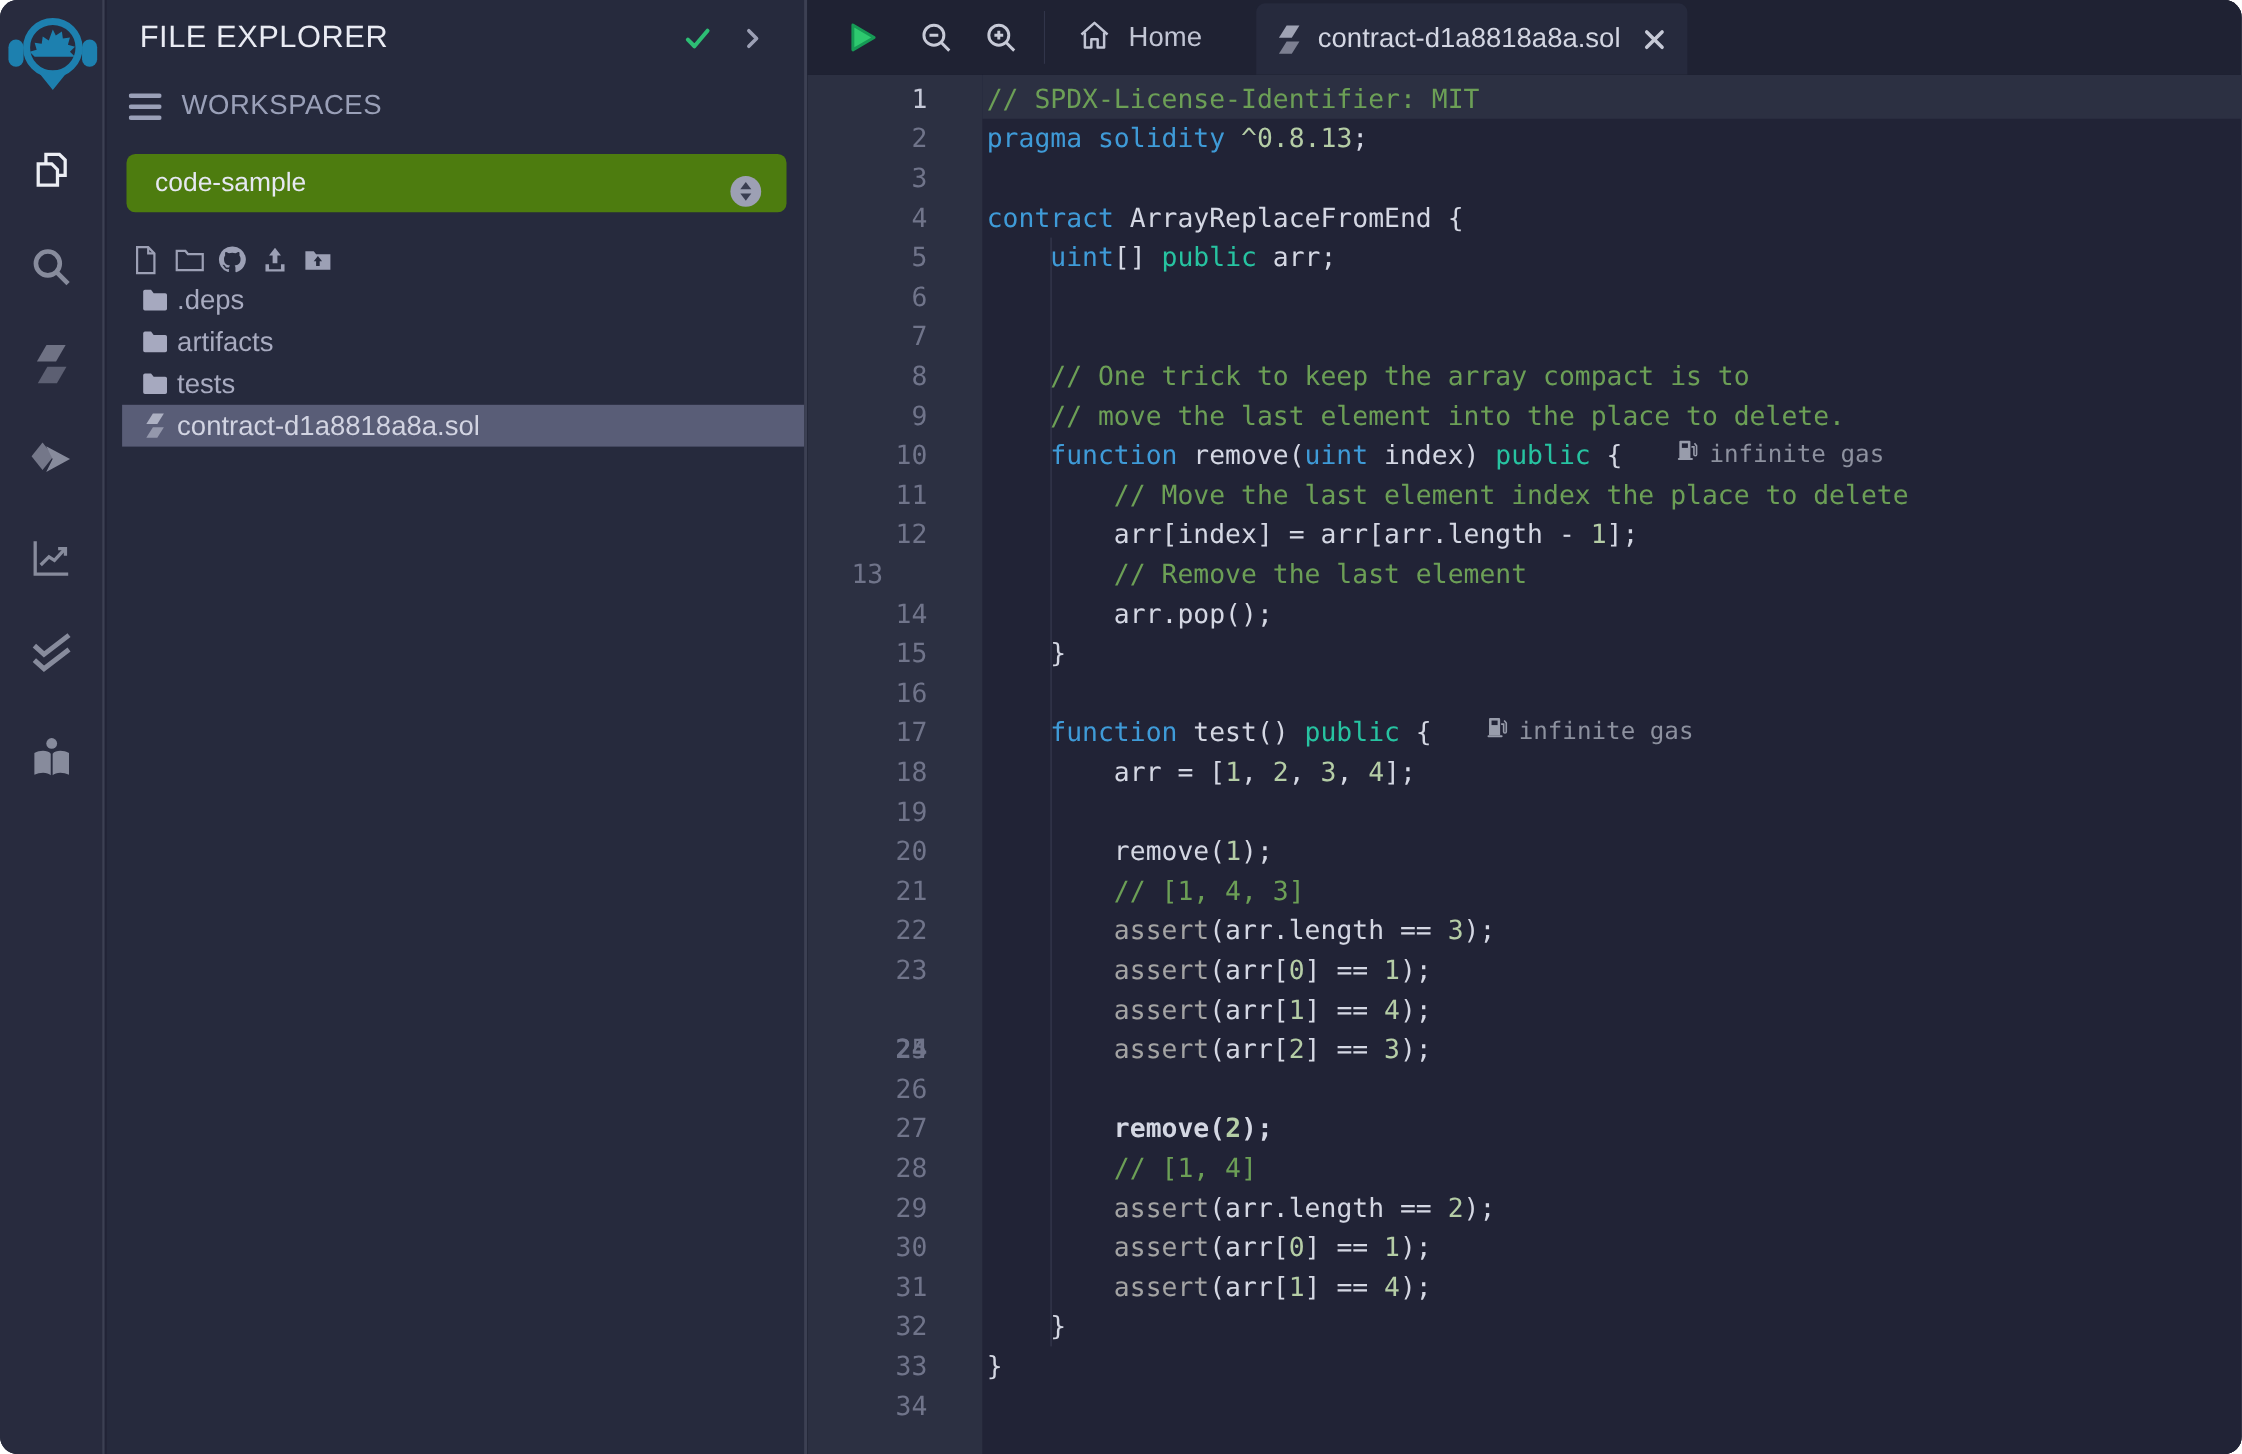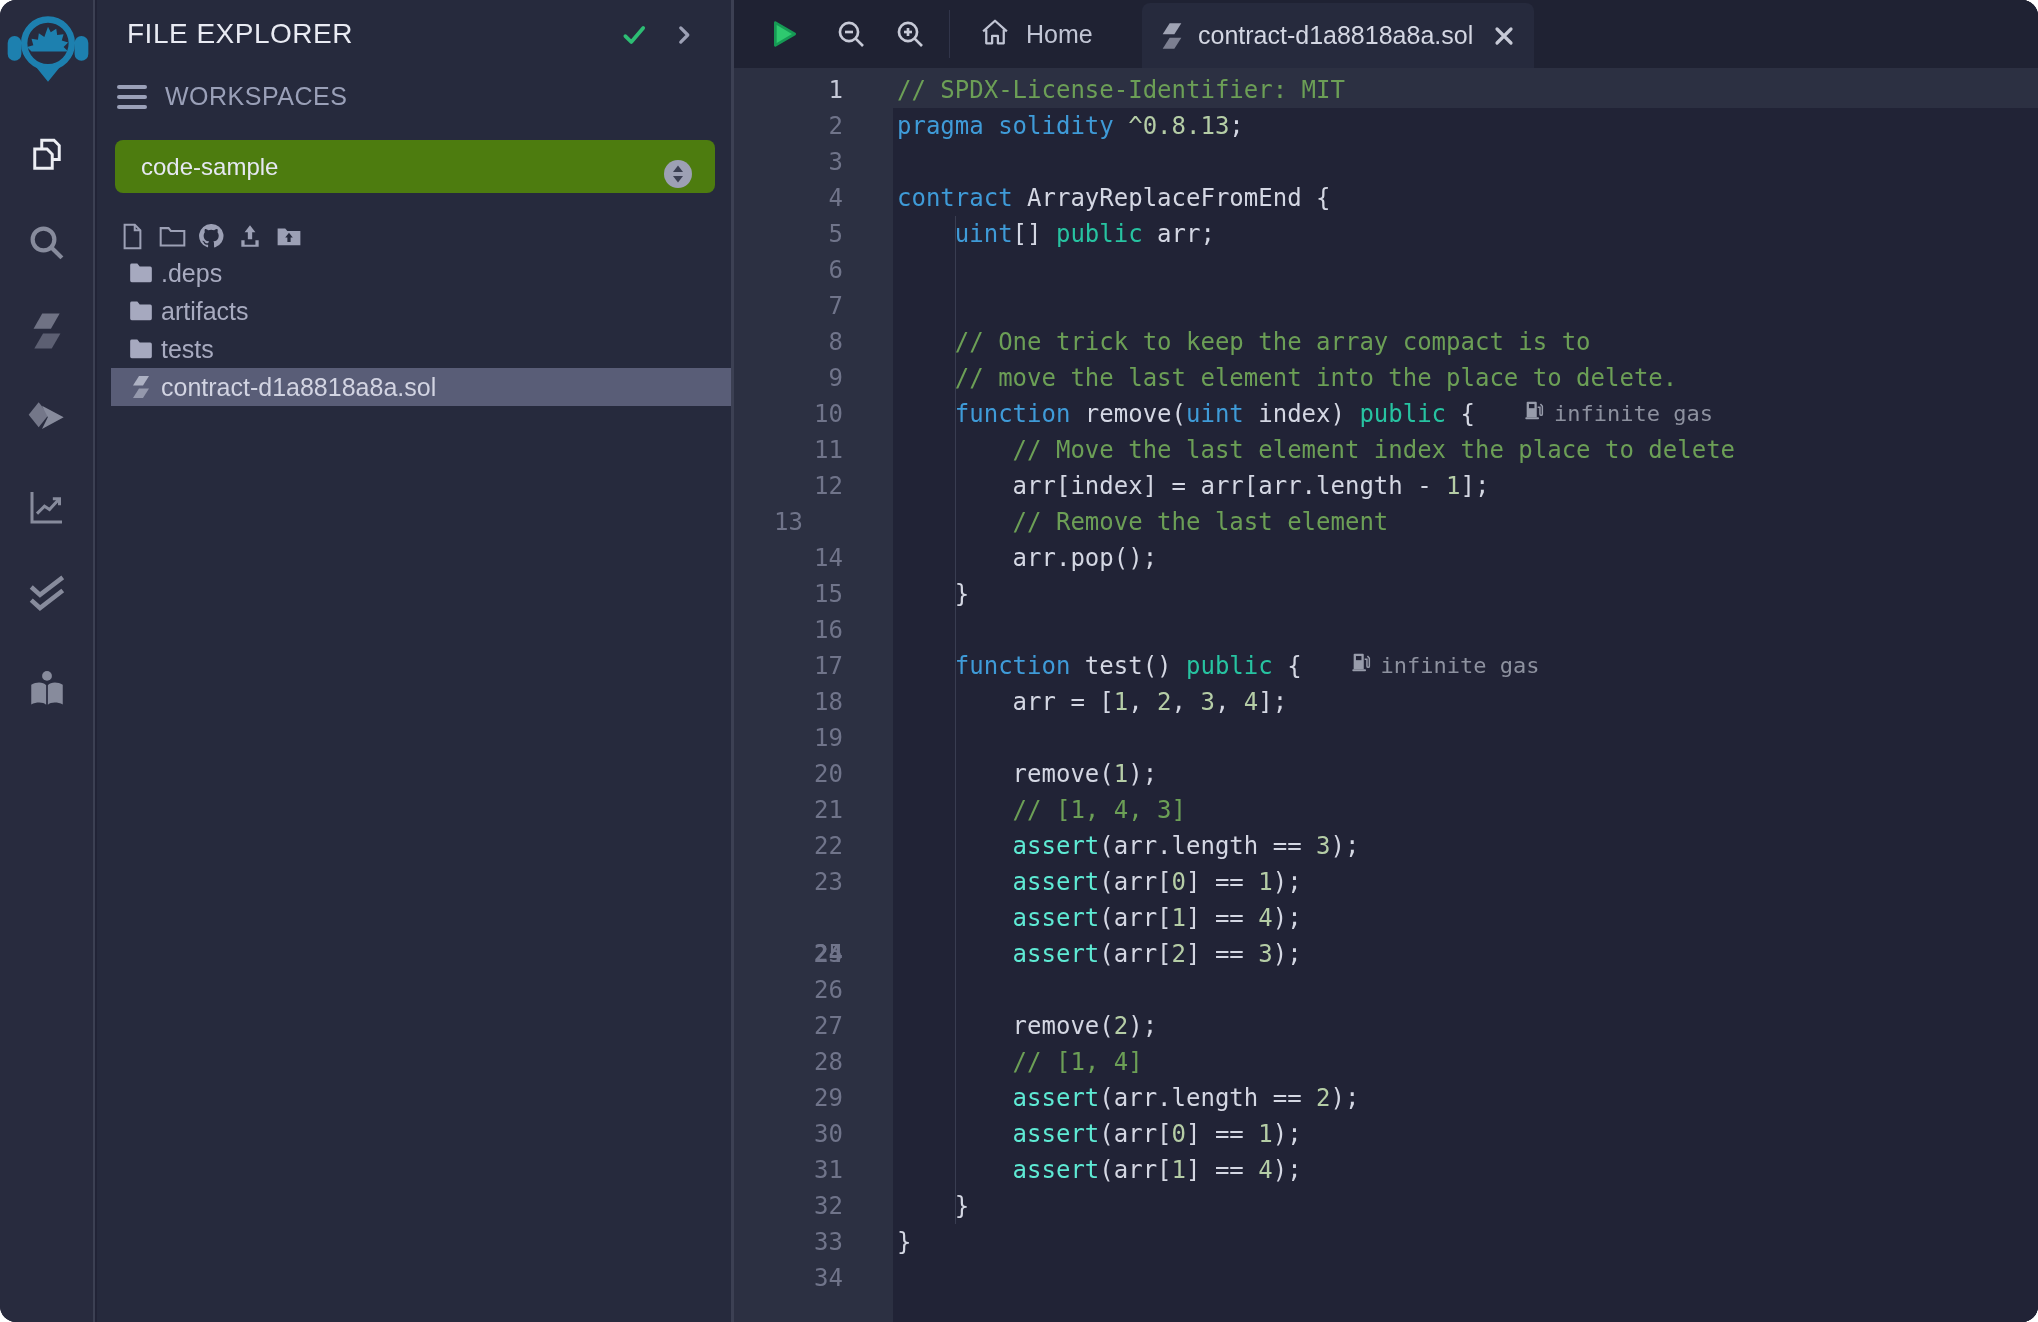--- a/index.html
+++ b/index.html
@@ -50,21 +50,21 @@
   .code-area{position:absolute;left:0;top:68px;width:100%;height:1254px;background:#212336;overflow:hidden;}
   .gutter{position:absolute;left:0;top:0;width:159px;height:100%;background:#2c3042;}
   .cur-line{position:absolute;left:159px;right:0;top:0;height:40px;background:#2c3042;}
   .ln{position:absolute;left:0;width:109px;height:36px;text-align:right;font-family:"DejaVu Sans Mono",monospace;font-size:24px;line-height:36px;color:#70748a;}
   .ln.active{color:#c6c9d8;}
   .indent-guide{position:absolute;left:221px;top:148px;width:1px;height:1008px;background:#393d51;}
   .code-line{position:absolute;left:163px;height:36px;font-family:"DejaVu Sans Mono",monospace;font-size:24px;line-height:36px;white-space:pre;}
   .tok-c{color:#6c9f56;}
   .tok-k{color:#3f9bd8;}
   .tok-t{color:#27c3a1;}
-  .tok-a{color:#5eead4;}
+  .tok-a{color:#a3a3a3;}
   .tok-n{color:#b5cda6;}
   .tok-d{color:#d4d7e3;}
   .gas-badge{display:inline-flex;align-items:center;gap:9px;margin-left:48px;color:#8d919f;font-size:22px;vertical-align:top;height:36px;}
   .gas-badge svg{color:#989cab;}
 </style>
 </head>
 <body>
 
 <div class="page">
 <div class="app">
@@ -363,21 +363,21 @@
                   </svg></span><span class="gas-text">infinite gas</span></span></div>
             <div class="code-line" style="top: 616px;"><span class="tok-d">        arr = [</span><span class="tok-n">1</span><span class="tok-d">, </span><span class="tok-n">2</span><span class="tok-d">, </span><span class="tok-n">3</span><span class="tok-d">, </span><span class="tok-n">4</span><span class="tok-d">];</span></div>
             <div class="code-line" style="top: 652px;"></div>
             <div class="code-line" style="top: 688px;"><span class="tok-d">        remove(</span><span class="tok-n">1</span><span class="tok-d">);</span></div>
             <div class="code-line" style="top: 724px;"><span class="tok-d">        </span><span class="tok-c">// [1, 4, 3]</span></div>
             <div class="code-line" style="top: 760px;"><span class="tok-d">        </span><span class="tok-a">assert</span><span class="tok-d">(arr.length == </span><span class="tok-n">3</span><span class="tok-d">);</span></div>
             <div class="code-line" style="top: 796px;"><span class="tok-d">        </span><span class="tok-a">assert</span><span class="tok-d">(arr[</span><span class="tok-n">0</span><span class="tok-d">] == </span><span class="tok-n">1</span><span class="tok-d">);</span></div>
             <div class="code-line" style="top: 832px;"><span class="tok-d">        </span><span class="tok-a">assert</span><span class="tok-d">(arr[</span><span class="tok-n">1</span><span class="tok-d">] == </span><span class="tok-n">4</span><span class="tok-d">);</span></div>
             <div class="code-line" style="top: 868px;"><span class="tok-d">        </span><span class="tok-a">assert</span><span class="tok-d">(arr[</span><span class="tok-n">2</span><span class="tok-d">] == </span><span class="tok-n">3</span><span class="tok-d">);</span></div>
             <div class="code-line" style="top: 904px;"></div>
-            <div class="code-line" style="top: 940px;"><span class="tok-d">        remove(</span><span class="tok-n">2</span><span class="tok-d">);</span></div>
+            <div class="code-line" style="top: 940px; font-weight: bold;"><span class="tok-d">        remove(</span><span class="tok-n">2</span><span class="tok-d">);</span></div>
             <div class="code-line" style="top: 976px;"><span class="tok-d">        </span><span class="tok-c">// [1, 4]</span></div>
             <div class="code-line" style="top: 1012px;"><span class="tok-d">        </span><span class="tok-a">assert</span><span class="tok-d">(arr.length == </span><span class="tok-n">2</span><span class="tok-d">);</span></div>
             <div class="code-line" style="top: 1048px;"><span class="tok-d">        </span><span class="tok-a">assert</span><span class="tok-d">(arr[</span><span class="tok-n">0</span><span class="tok-d">] == </span><span class="tok-n">1</span><span class="tok-d">);</span></div>
             <div class="code-line" style="top: 1084px;"><span class="tok-d">        </span><span class="tok-a">assert</span><span class="tok-d">(arr[</span><span class="tok-n">1</span><span class="tok-d">] == </span><span class="tok-n">4</span><span class="tok-d">);</span></div>
             <div class="code-line" style="top: 1120px;"><span class="tok-d">    }</span></div>
             <div class="code-line" style="top: 1156px;"><span class="tok-d">}</span></div>
             <div class="code-line" style="top: 1192px;"></div>
           </div>
     </div>
   </main>

